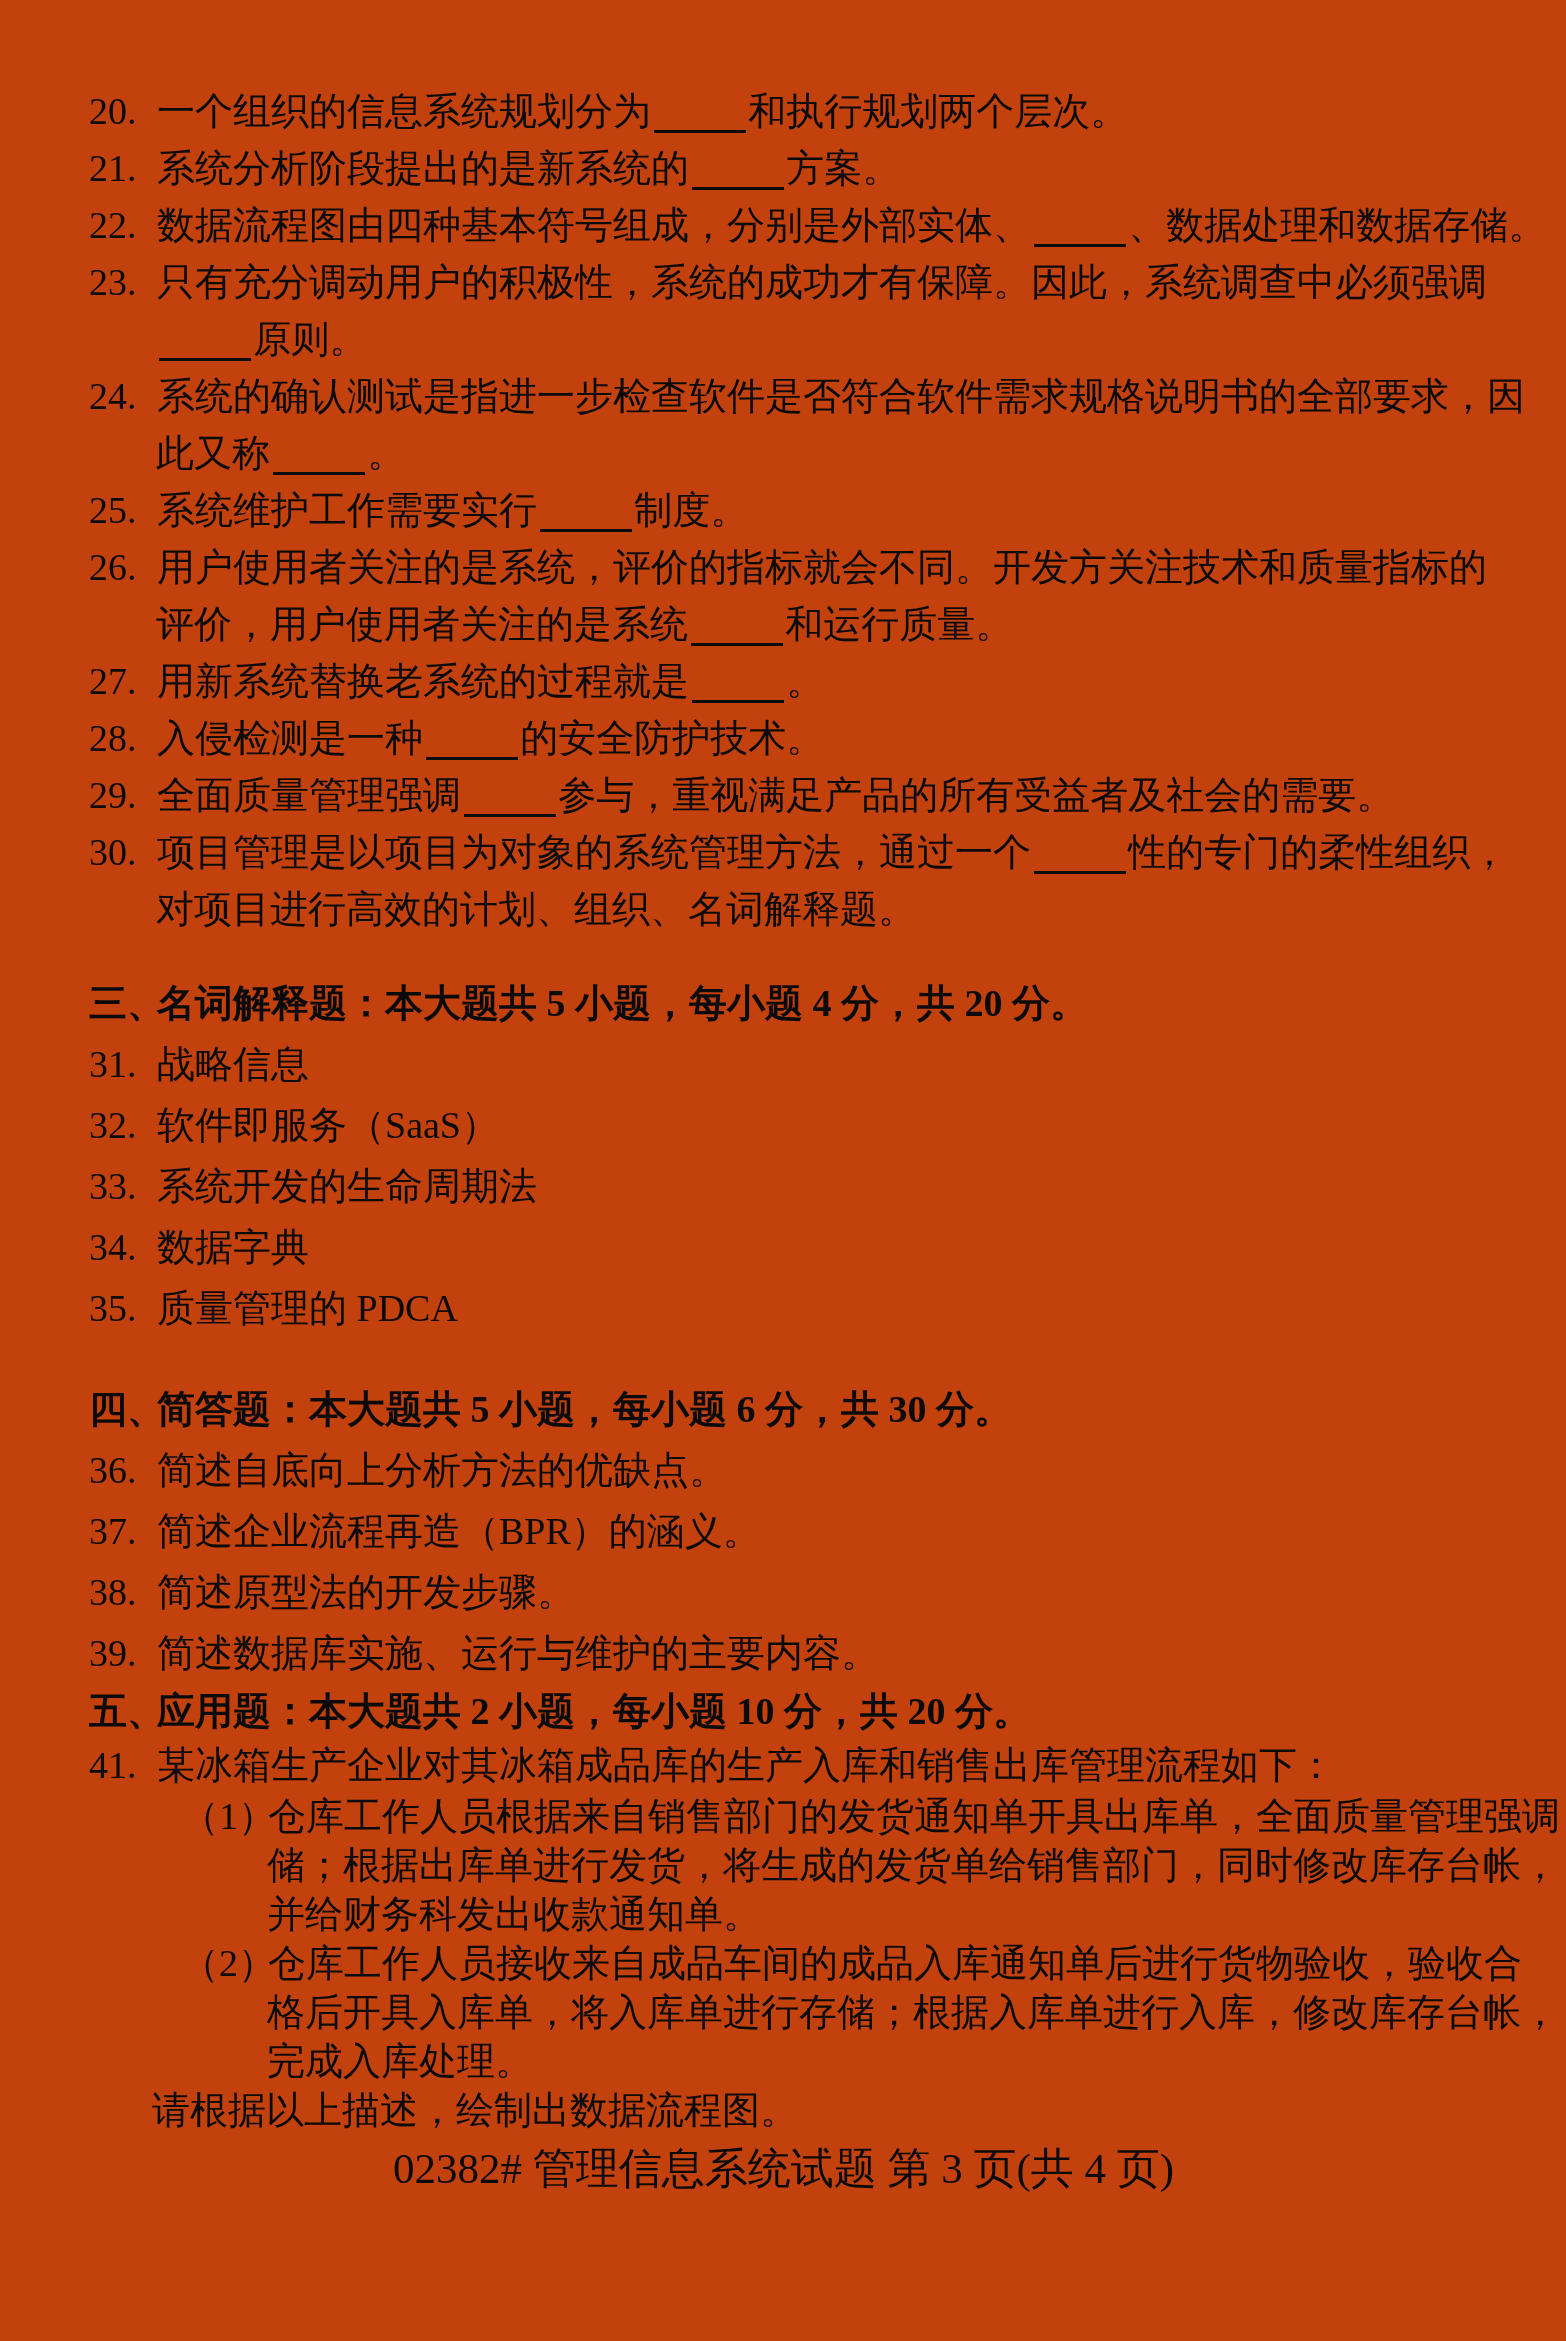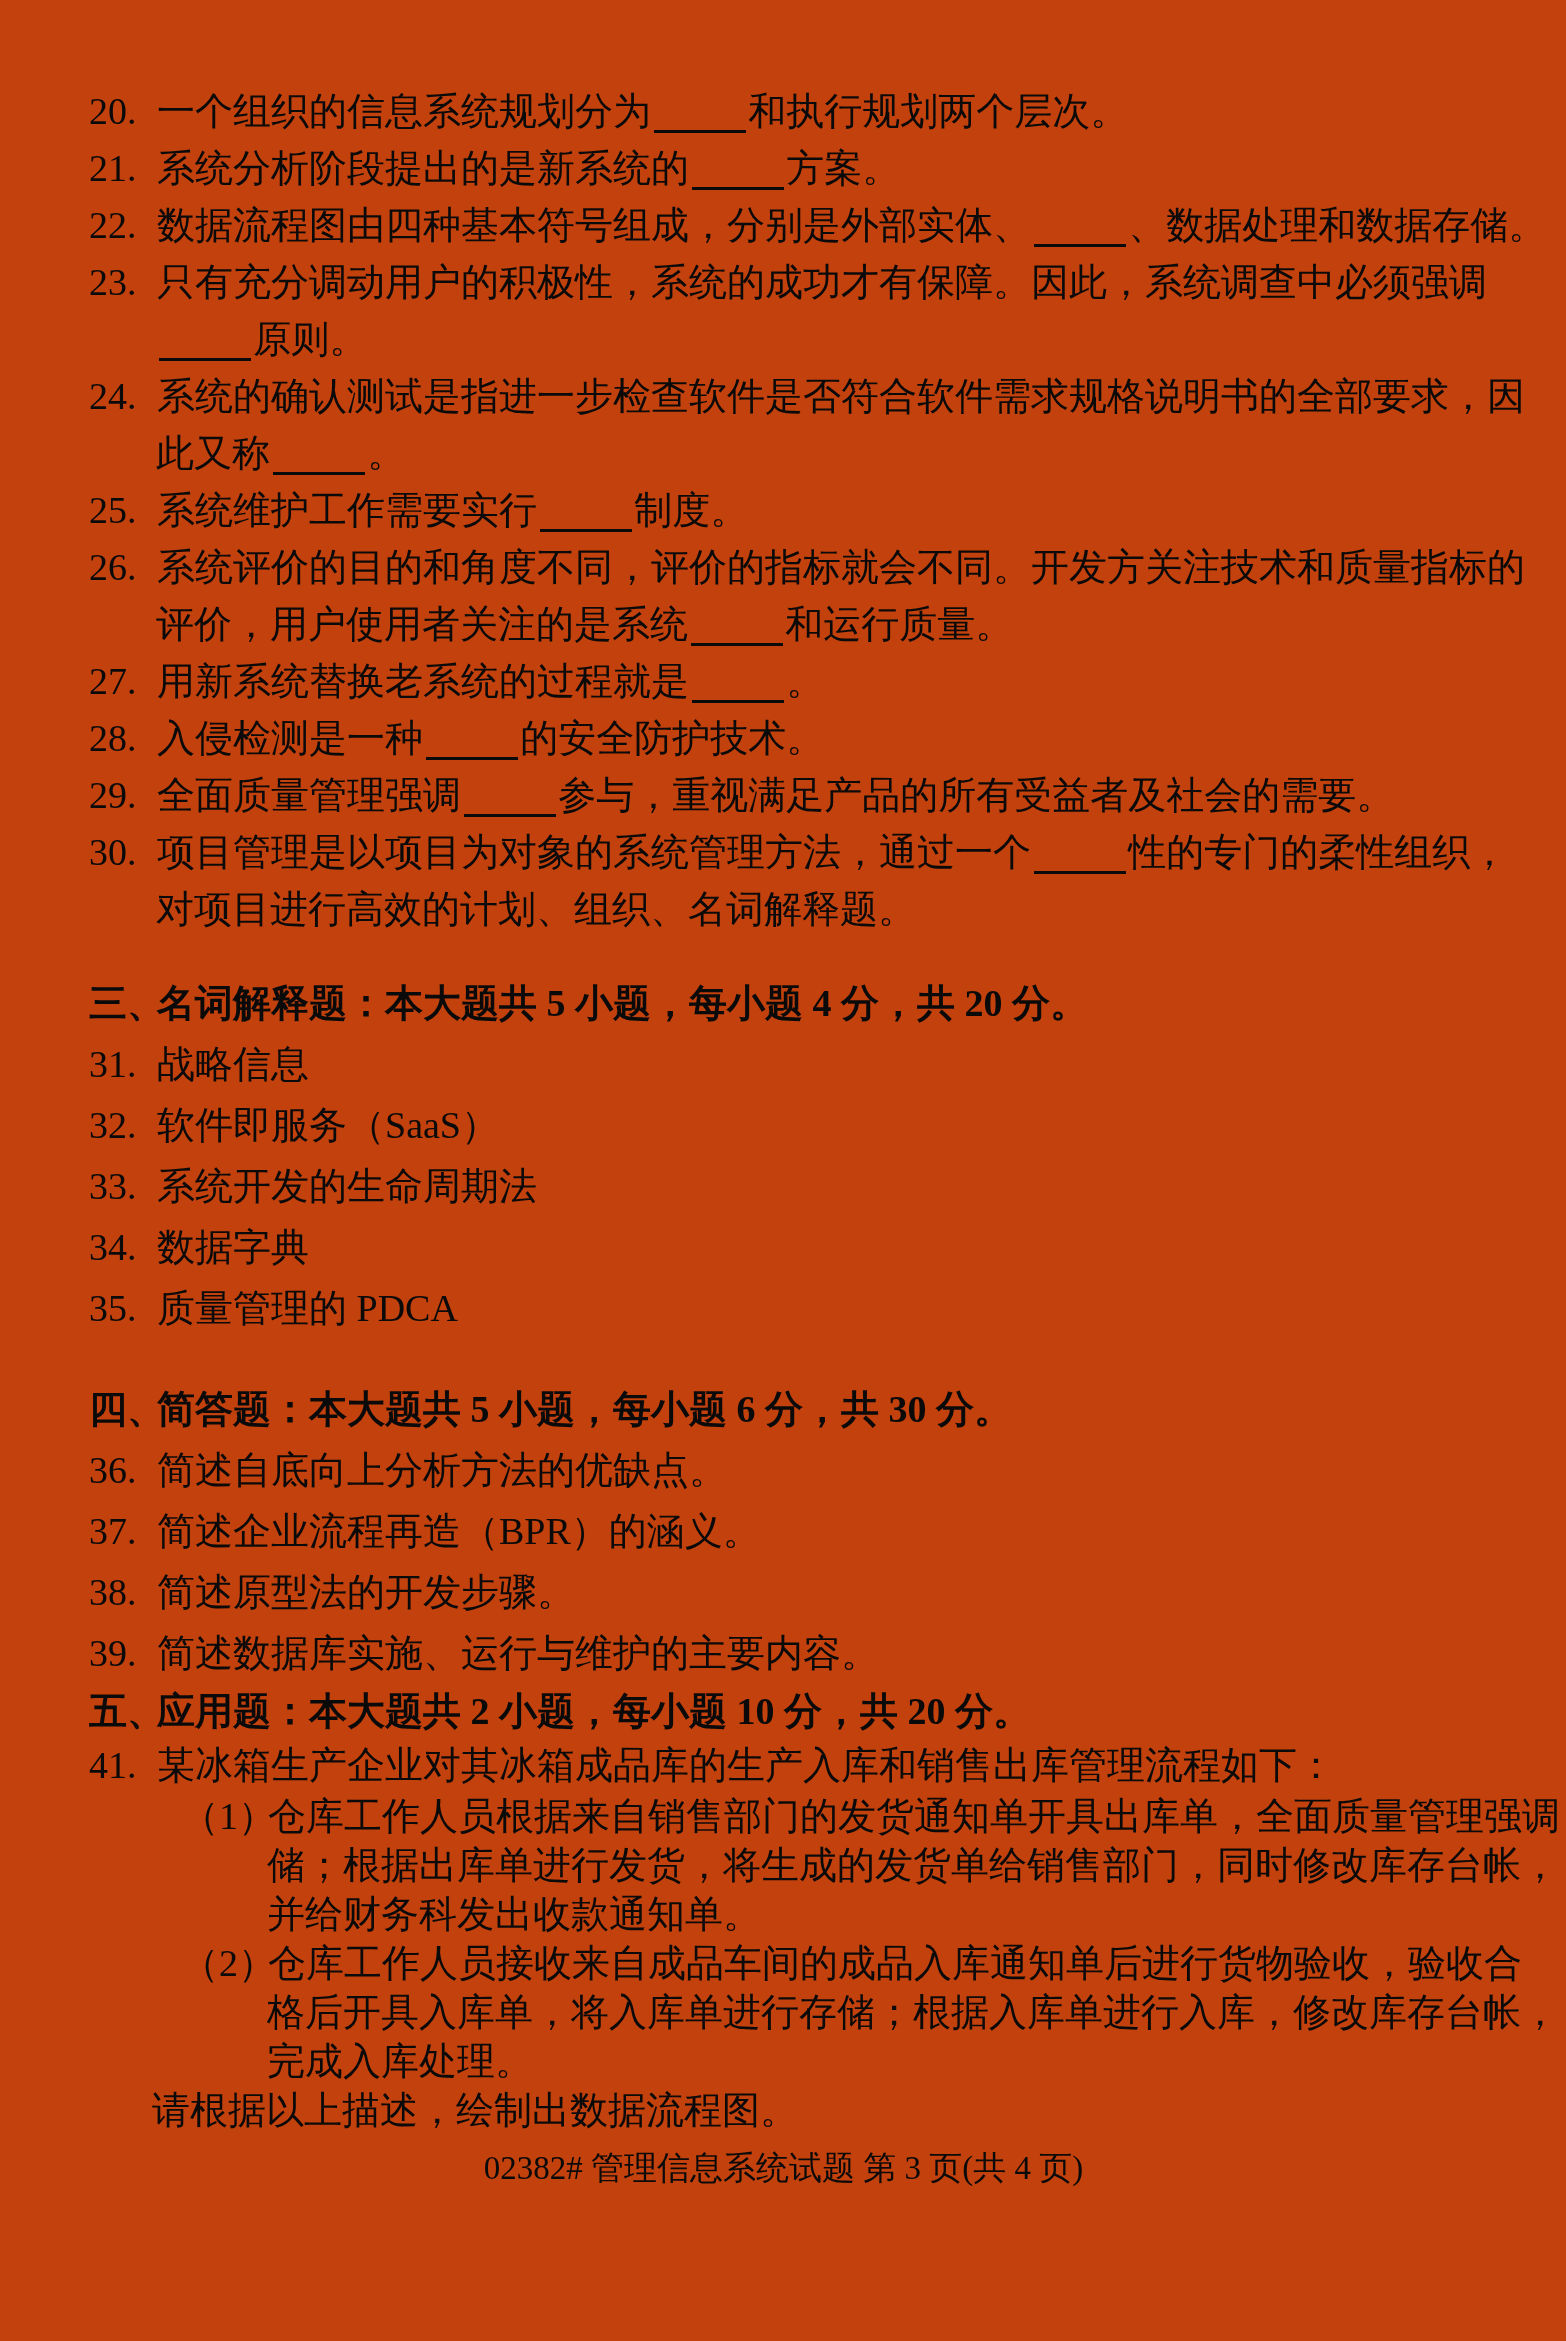--- a/index.html
+++ b/index.html
@@ -39,39 +39,39 @@
   .blank{
     display:inline-block;
     width:92px;height:29.5px;
     border-bottom:3.5px solid #0a0a0a;
     vertical-align:-8.7px;
     margin:0 2.6px;
   }
   .footer{
     margin-top:12px;
     text-align:center;
-    font-size:33px;
+    font-size:43px;
     height:43px;line-height:43px;
   }
 </style>
 </head>
 <body>
 
 <div class="page">
   <div>
       <div class="sec sec-fill">
         <div class="row qrow"><span class="num">20.</span><span class="txt"><span>一个组织的信息系统规划分为</span><span class="blank"></span><span>和执行规划两个层次。</span></span></div>
         <div class="row qrow"><span class="num">21.</span><span class="txt"><span>系统分析阶段提出的是新系统的</span><span class="blank"></span><span>方案。</span></span></div>
         <div class="row qrow"><span class="num">22.</span><span class="txt"><span>数据流程图由四种基本符号组成，分别是外部实体、</span><span class="blank"></span><span>、数据处理和数据存储。</span></span></div>
         <div class="row qrow"><span class="num">23.</span><span class="txt"><span>只有充分调动用户的积极性，系统的成功才有保障。因此，系统调查中必须强调</span></span></div>
         <div class="row cont"><span class="txt"><span class="blank"></span><span>原则。</span></span></div>
         <div class="row qrow"><span class="num">24.</span><span class="txt"><span>系统的确认测试是指进一步检查软件是否符合软件需求规格说明书的全部要求，因</span></span></div>
         <div class="row cont"><span class="txt"><span>此又称</span><span class="blank"></span><span>。</span></span></div>
         <div class="row qrow"><span class="num">25.</span><span class="txt"><span>系统维护工作需要实行</span><span class="blank"></span><span>制度。</span></span></div>
-        <div class="row qrow"><span class="num">26.</span><span class="txt"><span>系统评价的目的和角度不同，评价的指标就会不同。开发方关注技术和质量指标的</span></span></div>
+        <div class="row qrow"><span class="num">26.</span><span class="txt"><span>用户使用者关注的是系统，评价的指标就会不同。开发方关注技术和质量指标的</span></span></div>
         <div class="row cont"><span class="txt"><span>评价，用户使用者关注的是系统</span><span class="blank"></span><span>和运行质量。</span></span></div>
         <div class="row qrow"><span class="num">27.</span><span class="txt"><span>用新系统替换老系统的过程就是</span><span class="blank"></span><span>。</span></span></div>
         <div class="row qrow"><span class="num">28.</span><span class="txt"><span>入侵检测是一种</span><span class="blank"></span><span>的安全防护技术。</span></span></div>
         <div class="row qrow"><span class="num">29.</span><span class="txt"><span>全面质量管理强调</span><span class="blank"></span><span>参与，重视满足产品的所有受益者及社会的需要。</span></span></div>
         <div class="row qrow"><span class="num">30.</span><span class="txt"><span>项目管理是以项目为对象的系统管理方法，通过一个</span><span class="blank"></span><span>性的专门的柔性组织，</span></span></div>
         <div class="row cont"><span class="txt"><span>对项目进行高效的计划、组织、名词解释题。</span></span></div>
       </div>
       <div class="sec sec-def">
         <div class="row head"><span class="num">三、</span><span class="txt"><span>名词解释题：本大题共 5 小题，每小题 4 分，共 20 分。</span></span></div>
         <div class="row qrow"><span class="num">31.</span><span class="txt"><span>战略信息</span></span></div>

